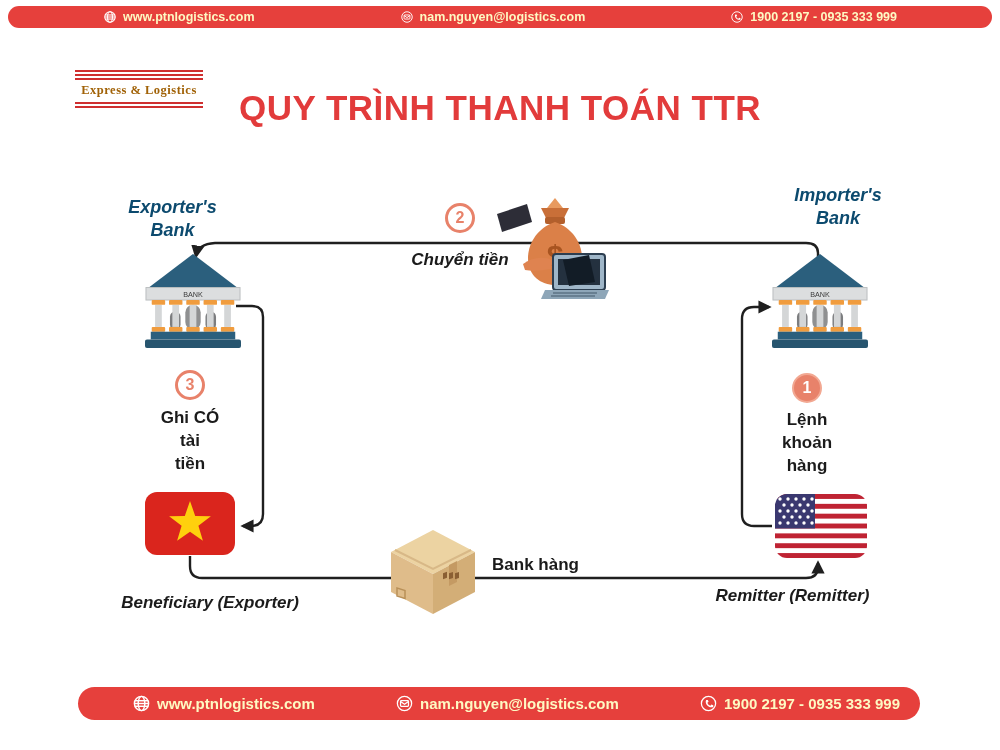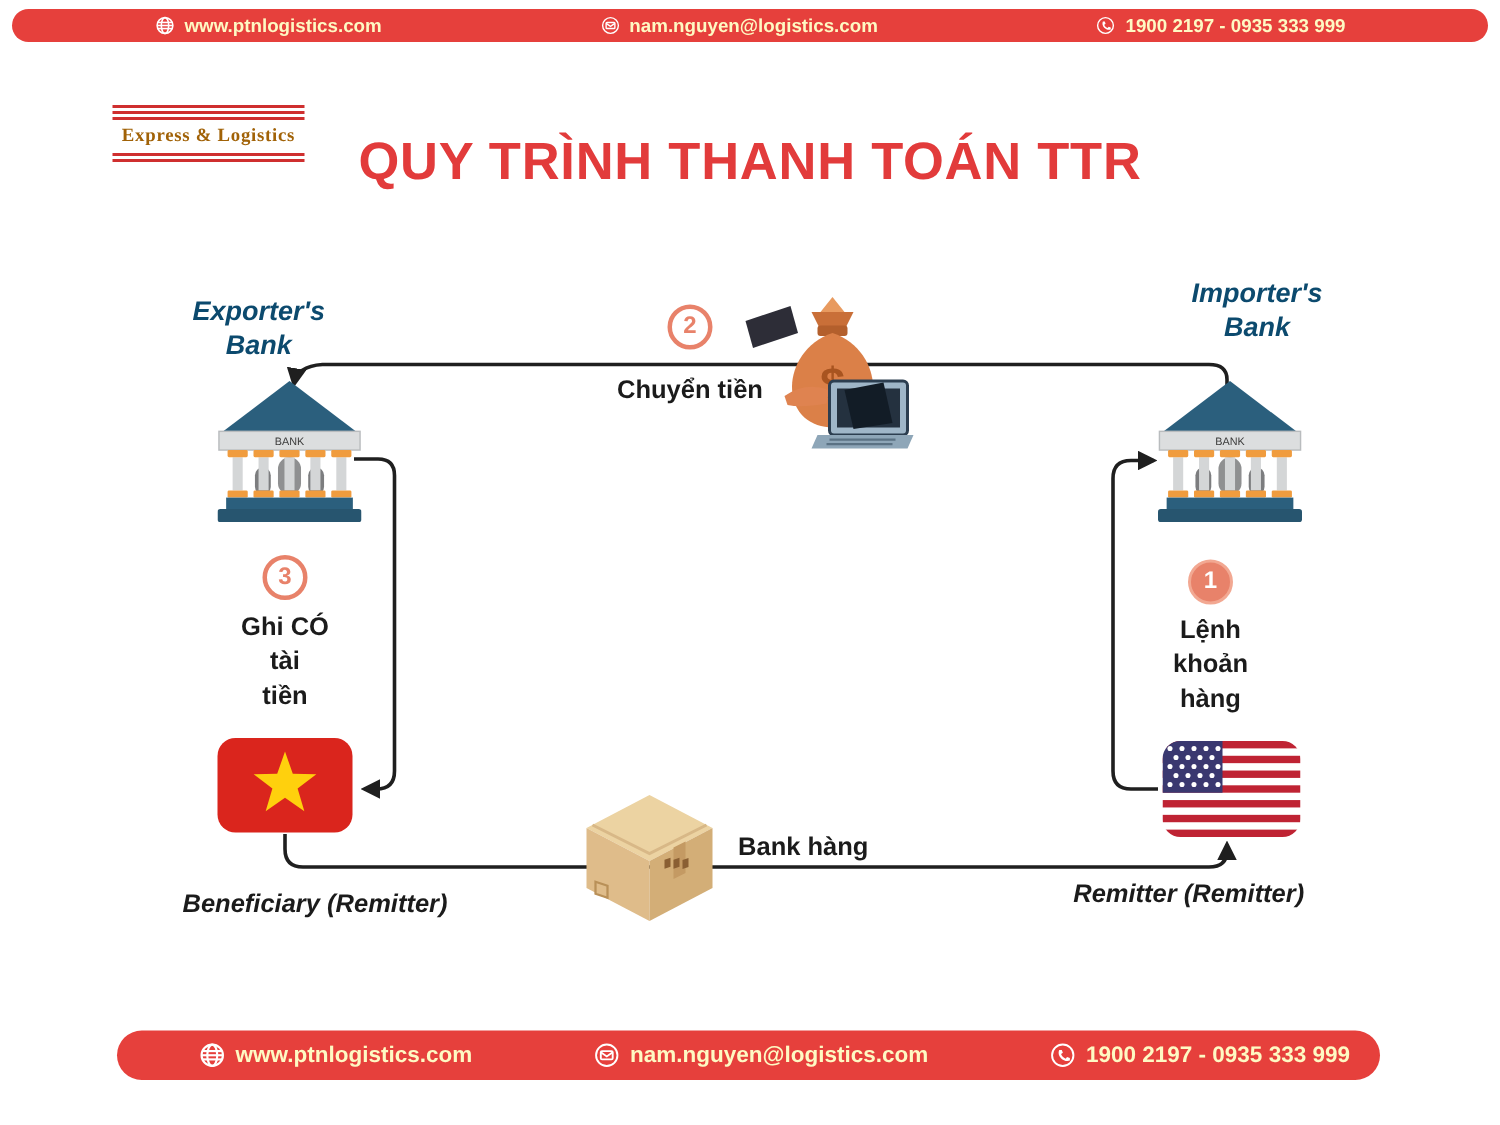--- a/index.html
+++ b/index.html
@@ -145,21 +145,21 @@
   <div>Importer's</div>
   <div>Bank</div>
 </div>
 <svg class="gfx" style="left:772px; top:252px;" width="96" height="98" viewBox="0 0 100 100">
   <use href="#bank-sym"></use>
 </svg>
 
 <div class="badge outline" style="left:445px; top:203px;">
   <span>2</span>
 </div>
-<div class="lbl step-label" style="left:390px; top:248px; width:140px;">Chuyển tiền</div>
+<div class="lbl step-label" style="left:390px; top:248px; width:140px;font-style:italic;">Chuyển tiền</div>
 
 <svg class="gfx" style="left:495px; top:192px;" width="115" height="110" viewBox="0 0 115 110">
   <polygon points="2,22 32,12 37,30 7,40" fill="#2d2d37"></polygon>
   <polygon points="46,16 74,16 68,28 52,28" fill="#c96f38"></polygon>
   <rect x="50" y="25" width="20" height="7" rx="2" fill="#b35f2c"></rect>
   <path d="M60,6 L52,16 L68,16 Z" fill="#e89a5f"></path>
   <path d="M60,30 C42,36 33,52 33,66 C33,84 46,93 60,93 C74,93 87,84 87,66 C87,52 78,36 60,30 Z" fill="#db8048"></path>
   <text x="60" y="74" font-size="30" font-weight="bold" text-anchor="middle" fill="#a85420" font-family="Liberation Sans, sans-serif">$</text>
   <path d="M28,72 Q42,62 58,68 L56,77 Q40,80 30,78 Z" fill="#df8350"></path>
   <rect x="58" y="62" width="52" height="36" rx="3" fill="#9fb6c8" stroke="#2c3e50" stroke-width="2"></rect>
@@ -187,21 +187,21 @@
 <div class="lbl step-label" style="left:747px; top:408px; width:120px;">
   <div>Lệnh</div>
   <div>khoản</div>
   <div>hàng</div>
 </div>
 
 <svg class="gfx" style="left:145px; top:492px;" width="90" height="63" viewBox="0 0 90 63">
   <rect x="0" y="0" width="90" height="63" rx="12" fill="#da251d"></rect>
   <polygon points="45,9 50.2,23.9 65.9,24.2 53.4,33.7 57.9,48.8 45,39.8 32.1,48.8 36.6,33.7 24.1,24.2 39.8,23.9" fill="#ffd00d"></polygon>
 </svg>
-<div class="lbl party-label" style="left:110px; top:593px; width:200px;">Beneficiary (Remitter)</div>
+<div class="lbl party-label" style="left:110px; top:593px; width:200px;">Beneficiary (Exporter)</div>
 
 <svg class="gfx" style="left:775px; top:494px;" width="92" height="64" viewBox="0 0 92 64">
   <defs>
       <clipPath id="usclip">
         <rect x="0" y="0" width="92" height="64" rx="12"></rect>
       </clipPath>
     </defs>
   <g clip-path="url(#usclip)">
     <rect x="0" y="0" width="92" height="64" fill="#fff"></rect>
     <g fill="#bf2333">

